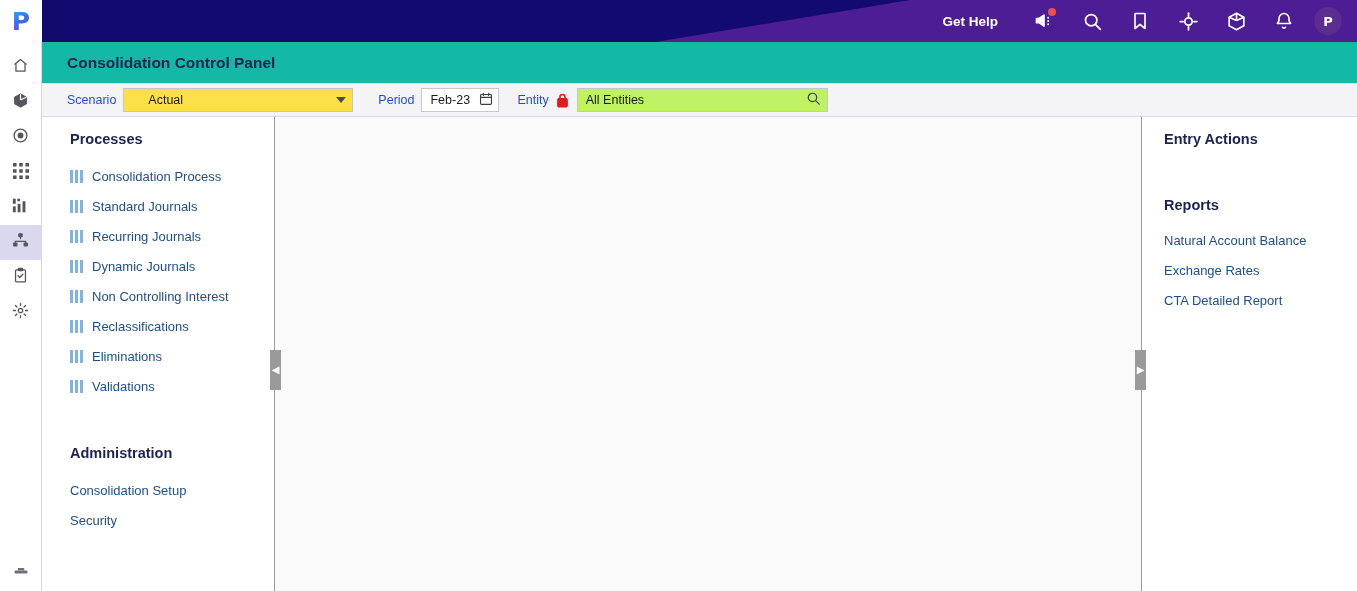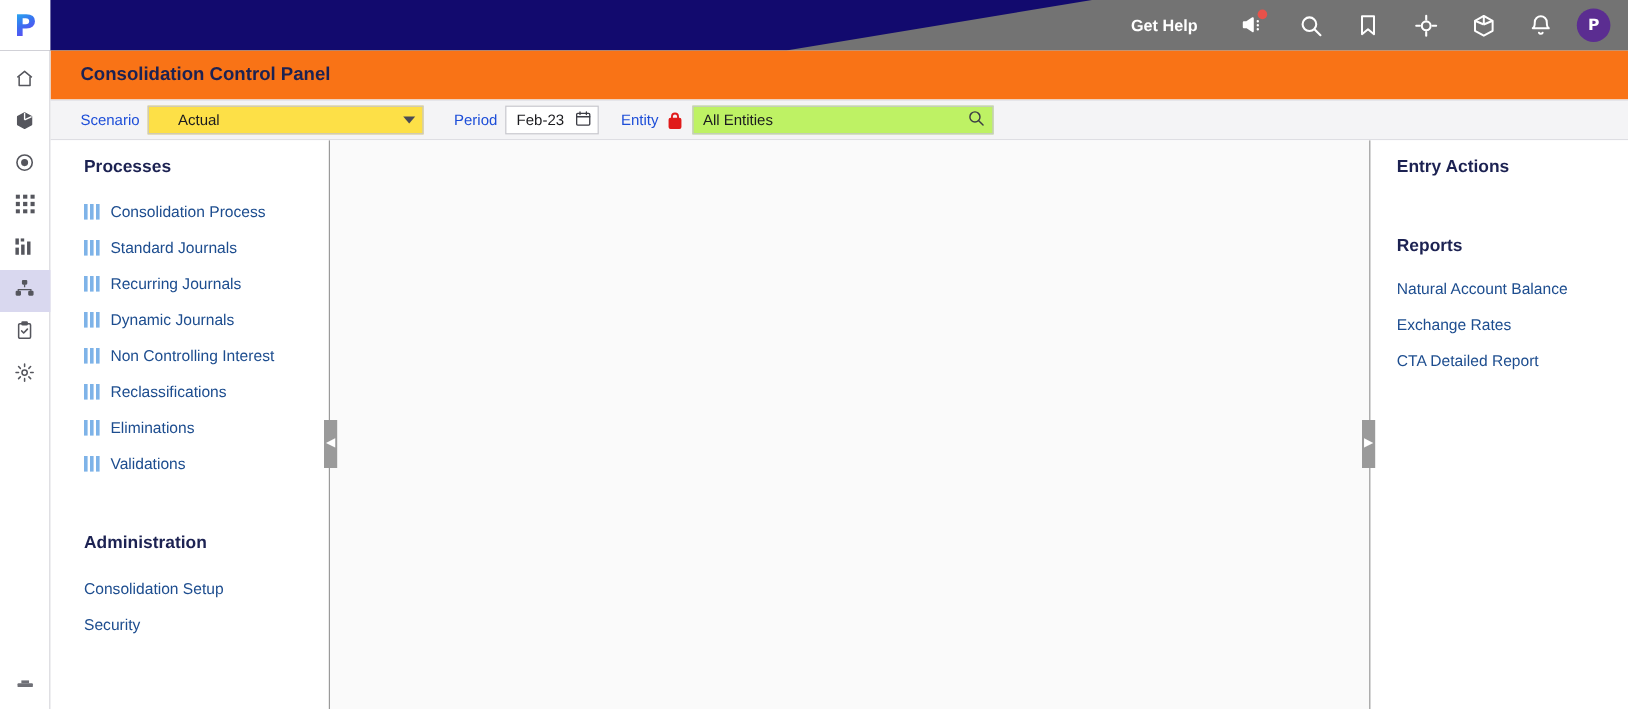--- a/index.html
+++ b/index.html
@@ -19,21 +19,21 @@
     display: flex;
     flex-direction: column;
   }
 
   
   .topbar {
     position: absolute;
     top: 0; left: 0;
     width: 1357px;
     height: 42px;
-    background: #737373;
+    background: #4c1d95;
     display: flex;
     align-items: center;
     justify-content: flex-end;
     z-index: 20;
     padding-left: 43px;
   }
   .topbar-navy {
     position: absolute;
     top: 0; left: 0;
     width: 910px;
@@ -131,21 +131,21 @@
     cursor: pointer;
   }
   .rail-item.active { background: #d9d8ef; }
   .rail-spacer { flex: 1; }
 
   
   .page-title-bar {
     position: absolute;
     top: 42px; left: 42px;
     width: 1315px; height: 41px;
-    background: #f97316;
+    background: #14b8a6;
     display: flex;
     align-items: center;
     padding-left: 25px;
   }
   .page-title {
     font-size: 15.5px;
     font-weight: bold;
     color: #1c2252;
   }
 

